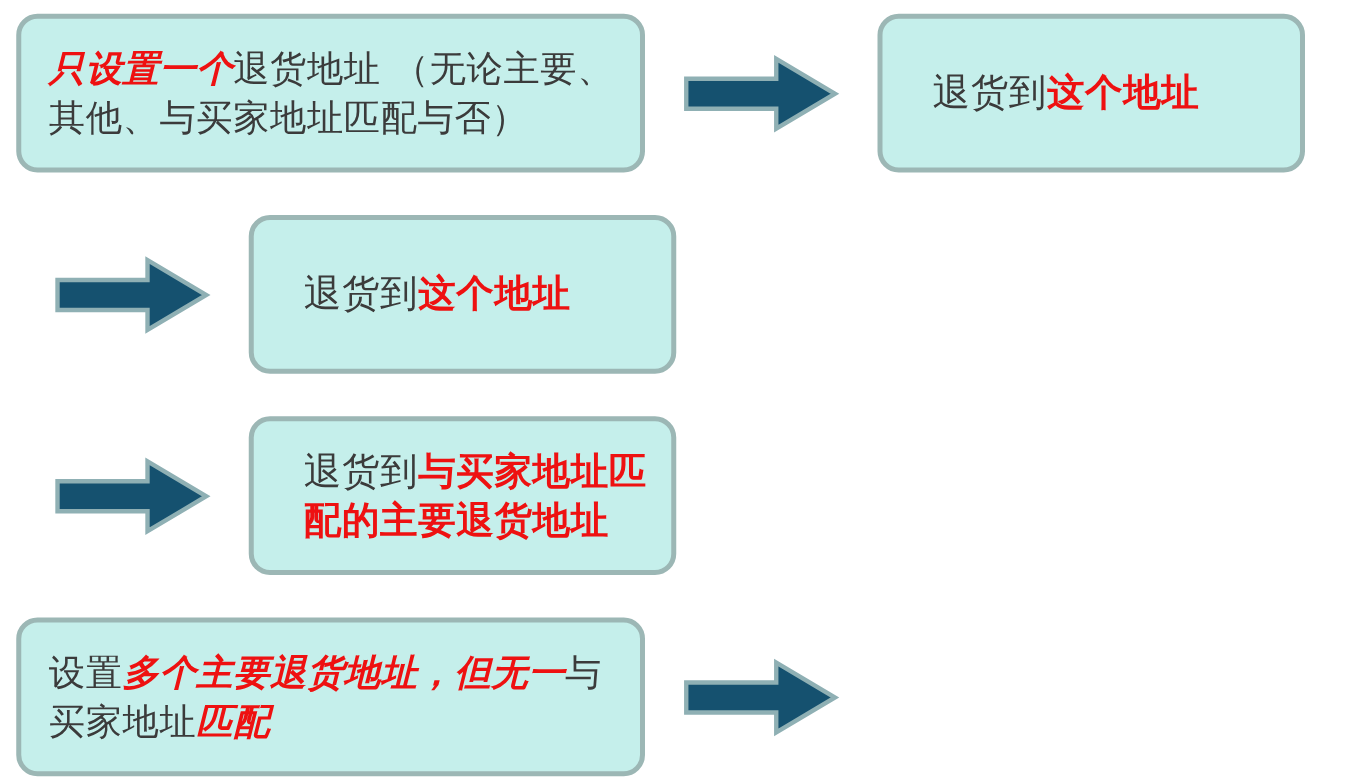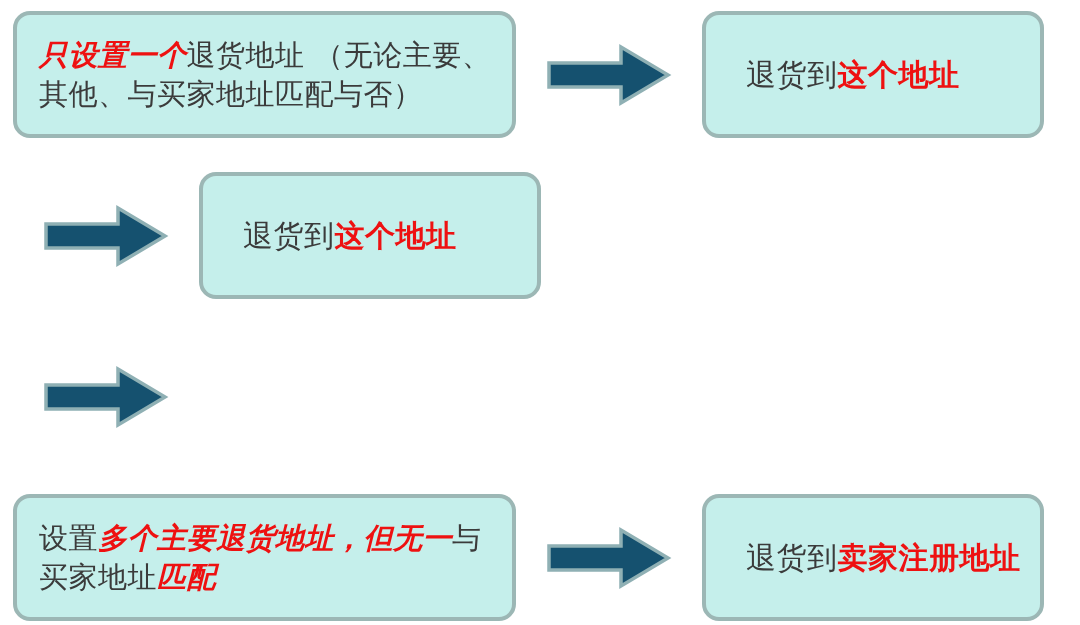--- a/index.html
+++ b/index.html
@@ -102,29 +102,29 @@
       <p><span class="seg" data-style="normal">退货到</span><span class="seg" data-style="highlight">这个地址</span></p>
     </div>
   </div>
 
   <div class="flow-row">
     <div class="arrow-cell">
       <svg class="arrow-svg" width="126" height="64" viewBox="0 0 126 64">
         <polygon class="arrow-shape" points="3,20 75,20 75,4 122,32 75,60 75,44 3,44"></polygon>
       </svg>
     </div>
+    <div class="box box-result">
+      <p><span class="seg" data-style="normal">退货到</span><span class="seg" data-style="highlight">与买家地址匹配的主要退货地址</span></p>
+    </div>
   </div>
 
   <div class="flow-row">
     <div class="box box-condition">
       <p><span class="seg" data-style="normal">设置</span><span class="seg" data-style="highlight-italic">多个主要退货地址，但无一</span><span class="seg" data-style="normal">与买家地址</span><span class="seg" data-style="highlight-italic">匹配</span></p>
     </div>
     <div class="arrow-cell">
       <svg class="arrow-svg" width="126" height="64" viewBox="0 0 126 64">
         <polygon class="arrow-shape" points="3,20 75,20 75,4 122,32 75,60 75,44 3,44"></polygon>
       </svg>
     </div>
-    <div class="box box-result">
-      <p><span class="seg" data-style="normal">退货到</span><span class="seg" data-style="highlight">卖家注册地址</span></p>
-    </div>
   </div>
 
 </div>
 
 </body></html>

